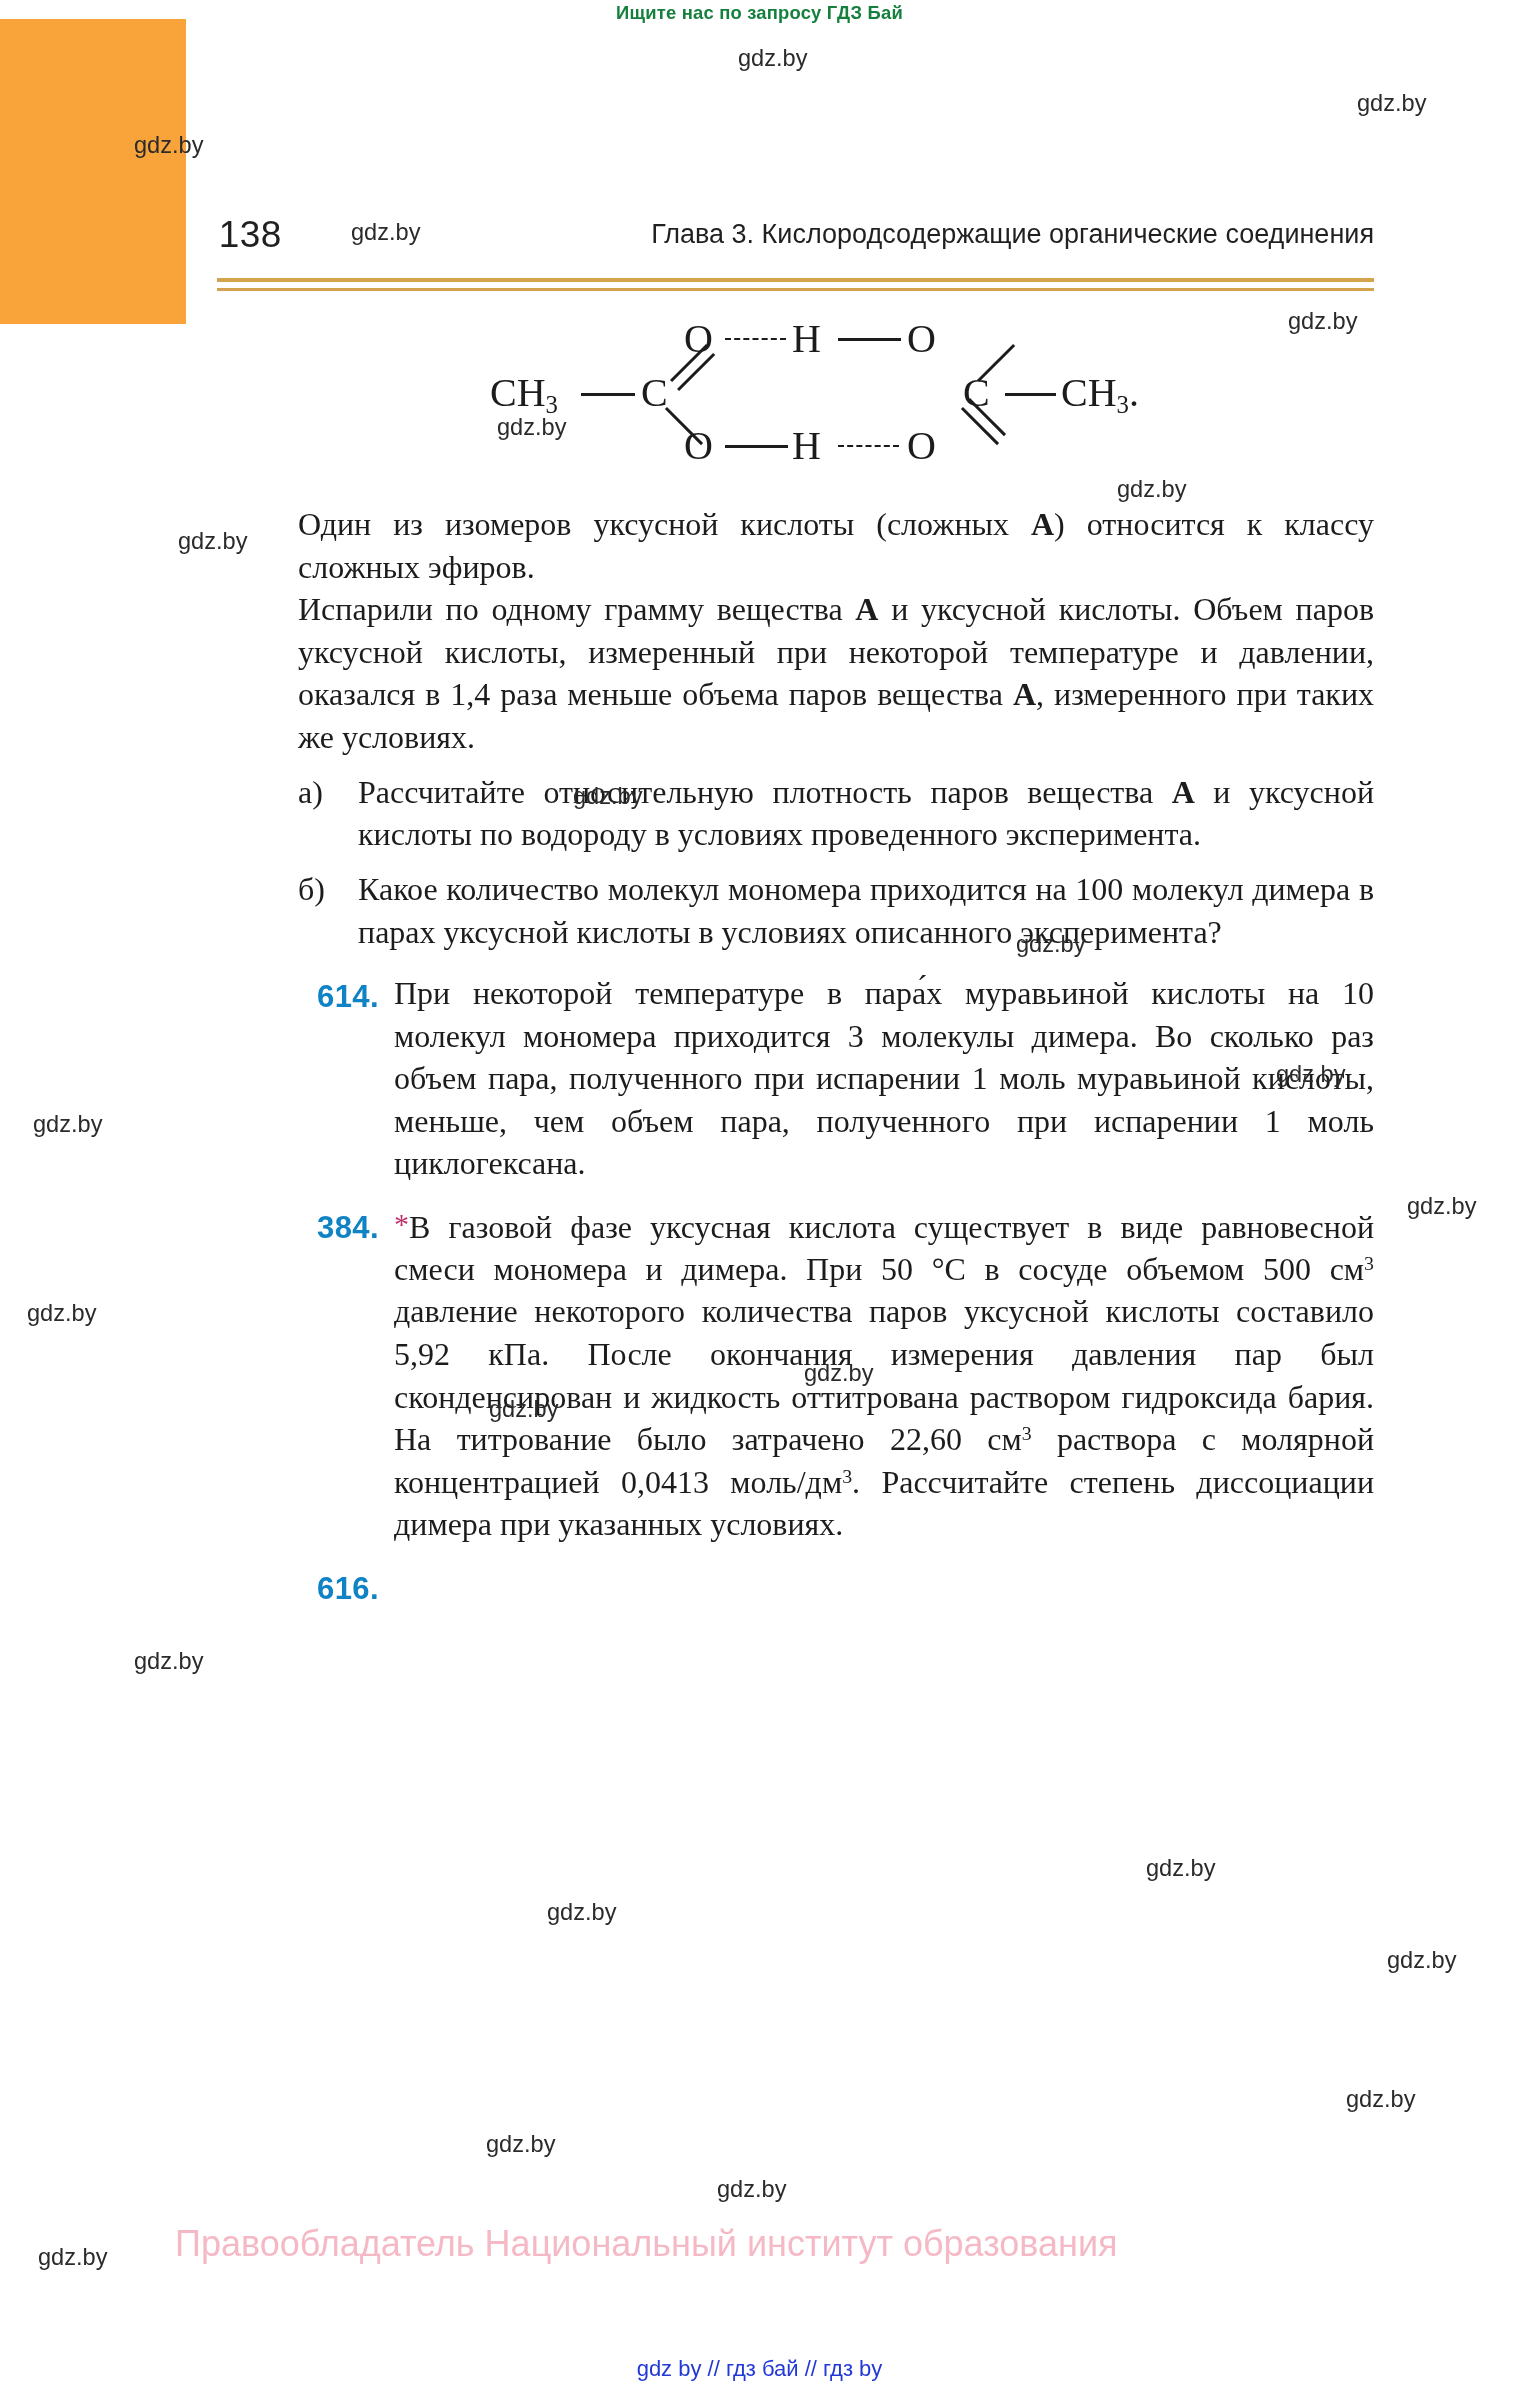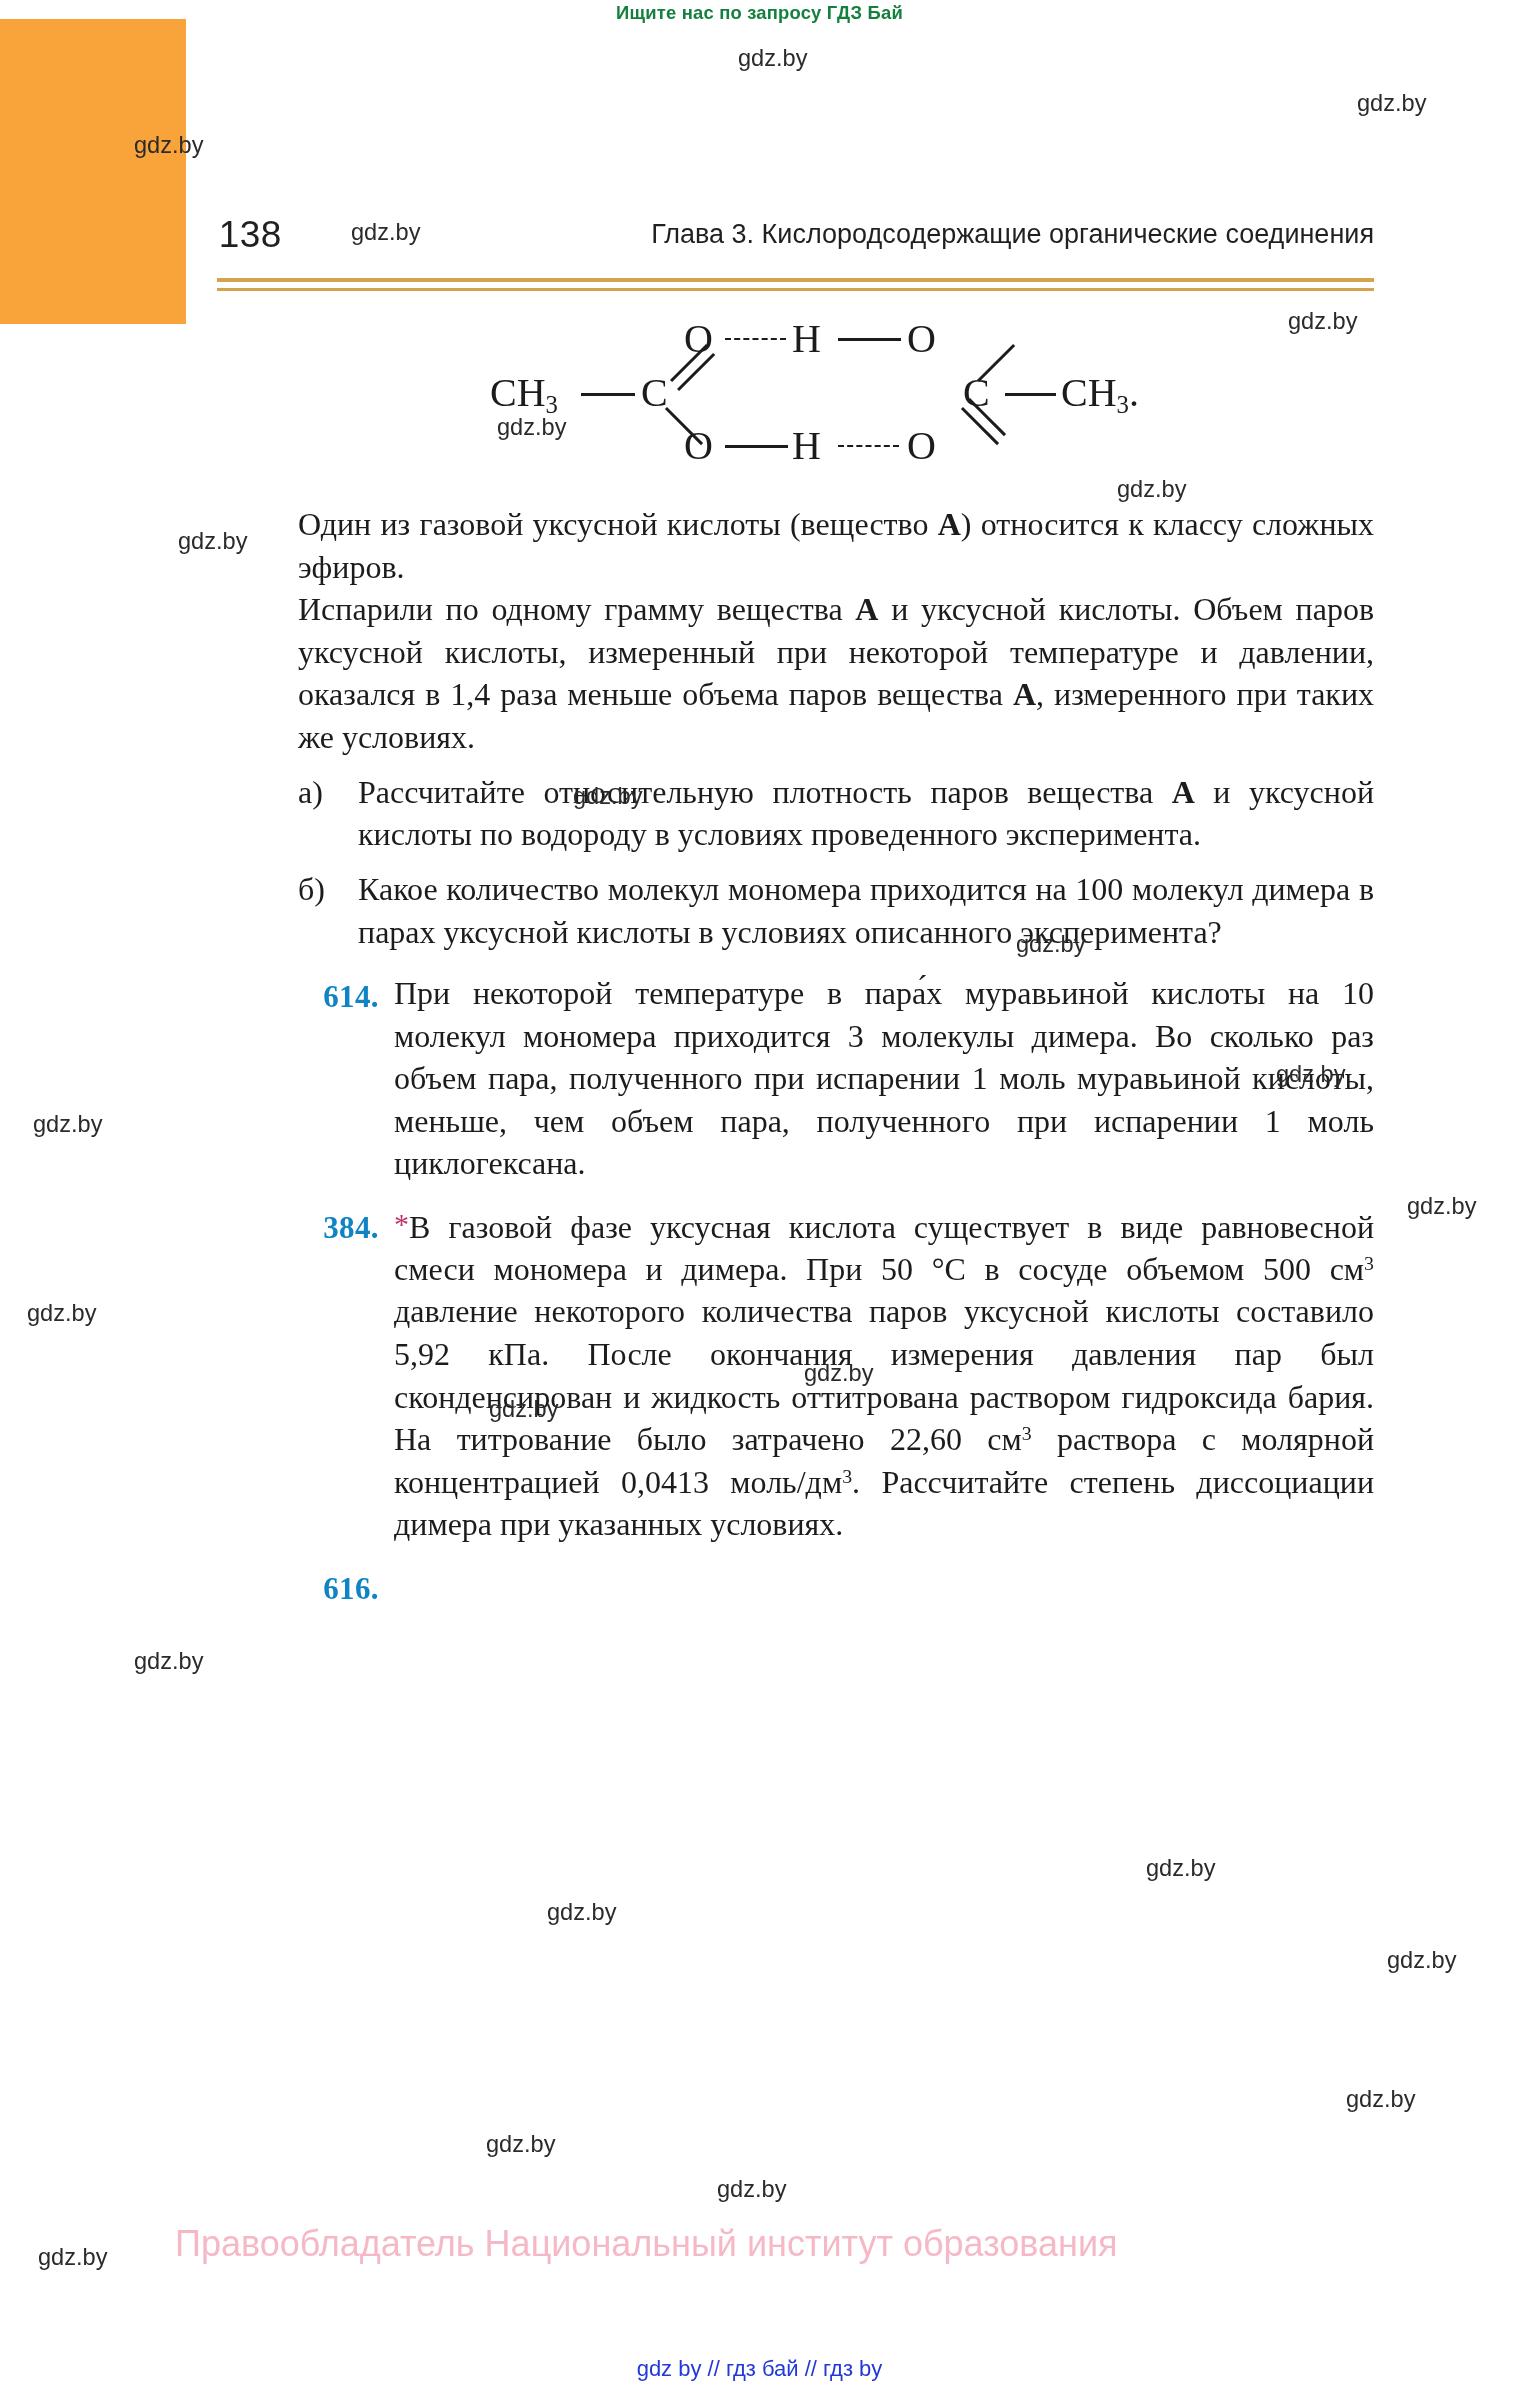--- a/index.html
+++ b/index.html
@@ -147,21 +147,21 @@
     position: relative;
     padding-left: 96px;
     text-align: justify;
   }
   .exercise .exnum {
     position: absolute;
     left: 0;
     top: 3.5px;
     width: 81px;
     text-align: right;
-    font-family: Liberation Serif, serif;
+    font-family: Liberation Sans, sans-serif;
     font-weight: bold;
     font-size: 31px;
     color: #0f83c4;
     letter-spacing: 0.4px;
   }
   .star {
     color: #c0306a;
     font-size: 30px;
     vertical-align: 0.12em;
   }
@@ -245,21 +245,21 @@
     <span class="bond diag" style="left:177px; top:88px; width:51px; transform: rotate(45deg);"></span>
 
     <span class="bond diag" style="left:487px; top:61px; width:51px; transform: rotate(-45deg);"></span>
 
     <span class="bond diag" style="left:473px; top:88px; width:51px; transform: rotate(45deg);"></span>
     <span class="bond diag" style="left:480px; top:79px; width:51px; transform: rotate(45deg);"></span>
   </div>
 
   <div class="body-text">
 
-    <p class="para"><span>Один из газовой уксусной кислоты (вещество </span><span class="bold-letter">A</span><span>) относится к классу сложных эфиров.</span></p>
+    <p class="para"><span>Один из изомеров уксусной кислоты (сложных </span><span class="bold-letter">A</span><span>) относится к классу сложных эфиров.</span></p>
 
     <p class="para"><span>Испарили по одному грамму вещества </span><span class="bold-letter">A</span><span> и уксусной кислоты. Объем паров уксусной кислоты, измеренный при некоторой температуре и давлении, оказался в 1,4 раза меньше объема паров вещества </span><span class="bold-letter">A</span><span>, измеренного при таких же условиях.</span></p>
 
     <div class="spacer-sm"></div>
 
     <div class="subitem">
       <span class="marker">а)</span>
       <span>Рассчитайте относительную плотность паров вещества </span><span class="bold-letter">A</span><span> и уксусной кислоты по водороду в условиях проведенного эксперимента.</span>
     </div>
 

